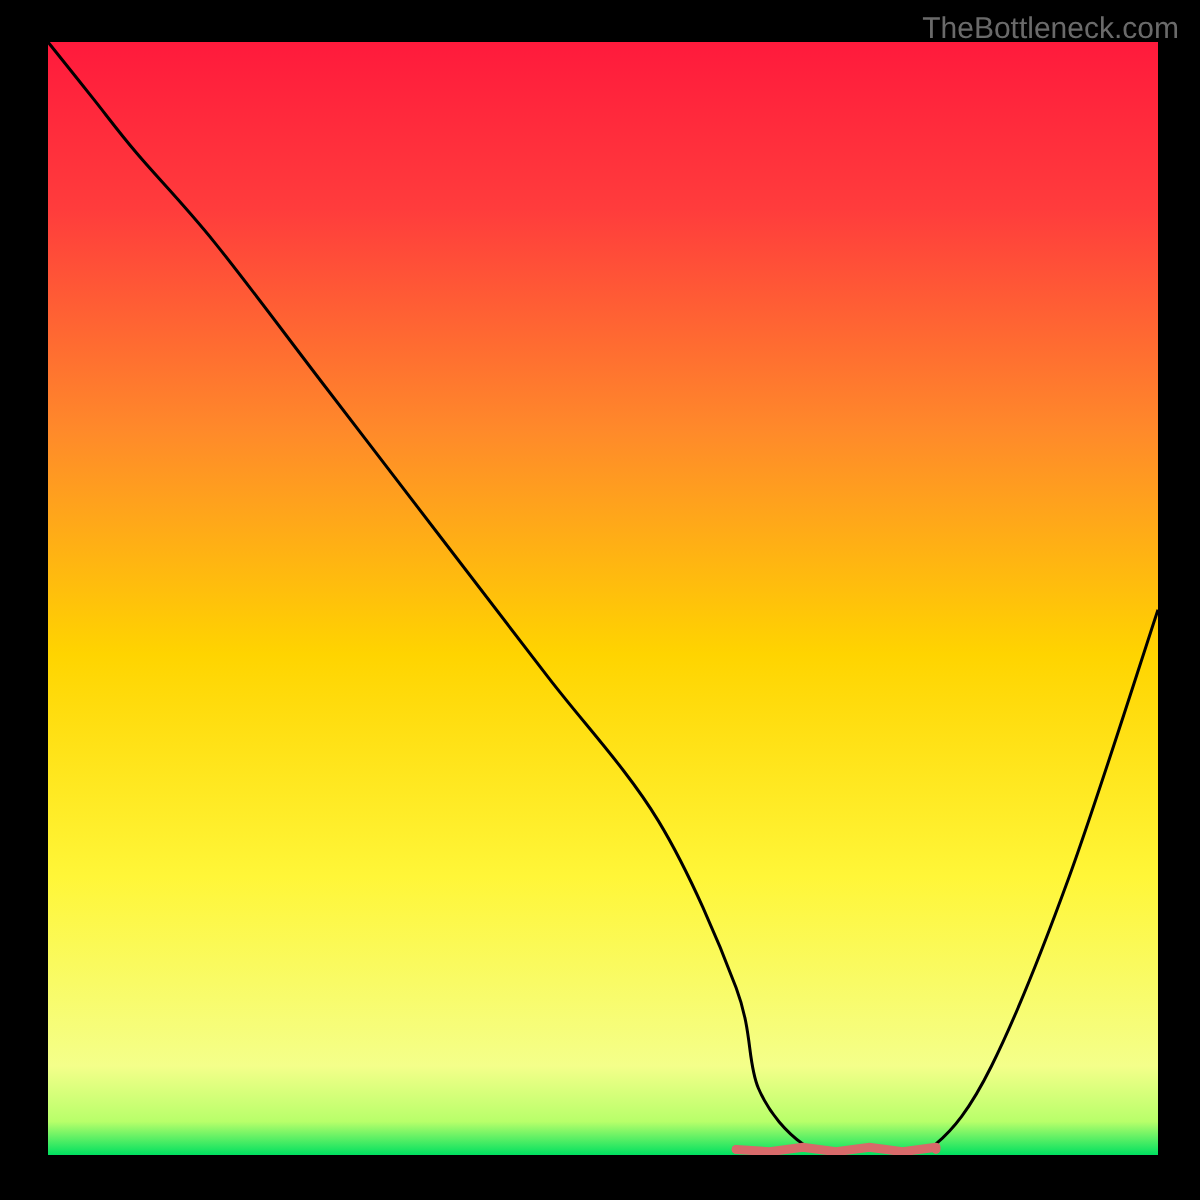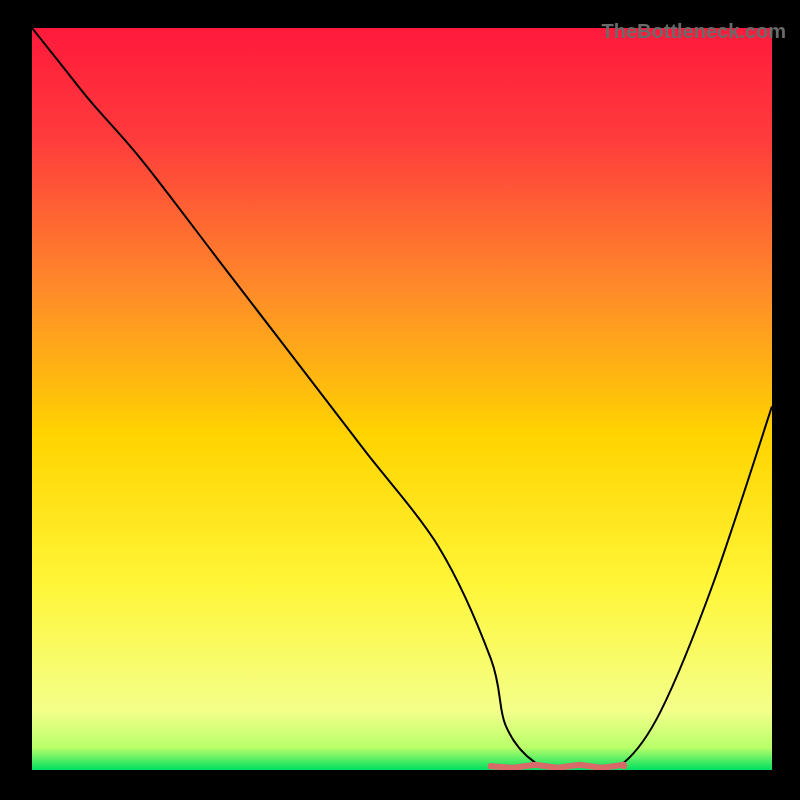--- a/index.html
+++ b/index.html
@@ -6,25 +6,25 @@
     margin: 0;
     padding: 0;
     width: 800px;
     height: 800px;
     background: #000;
     position: relative;
     font-family: Arial, sans-serif;
   }
   .watermark {
     position: absolute;
-    top: 20px;
+    top: 8px;
     right: 14px;
     color: #6a6a6a;
     font-size: 20px;
-    font-weight: bold;
+    font-weight: normal;
     z-index: 10;
   }
   .plot-area {
     position: absolute;
     left: 32px;
     top: 28px;
     width: 740px;
     height: 742px;
   }
   svg {

